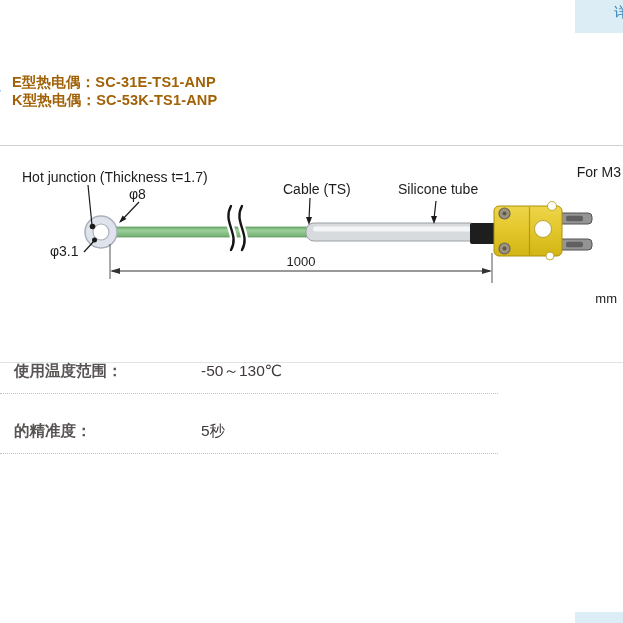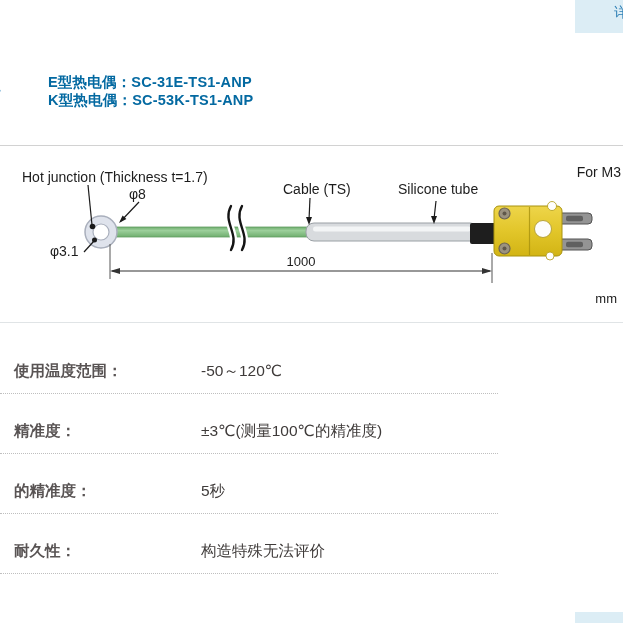--- a/index.html
+++ b/index.html
@@ -22,26 +22,26 @@
     position:absolute;right:0;bottom:0;width:48px;height:11px;background:#dcedf5;
   }
   
   .title-bullet{
     position:absolute;left:-4px;top:82px;color:#5aa0cc;
     font-size:16px;font-weight:bold;line-height:16px;
   }
   
   .titles{
     position:absolute;left:12px;top:74px;
-    color:#0369a1;font-size:14.5px;font-weight:bold;line-height:17.5px;
-    letter-spacing:0.2px;white-space:nowrap;margin-left:36px;
+    color:#a16207;font-size:14.5px;font-weight:bold;line-height:17.5px;
+    letter-spacing:0.2px;white-space:nowrap;
   }
   
   .diagram-wrap{
-    position:absolute;left:0;top:145px;width:623px;height:178px;
+    position:absolute;left:0;top:145px;width:623px;height:218px;
     border-top:1px solid #d2d2d2;border-bottom:1px solid #e0e4e6;
     box-sizing:border-box;
   }
   .diagram-wrap svg{display:block;}
   svg text{
     font-family:"Liberation Sans","DejaVu Sans",sans-serif;
     fill:#1c1c1c;font-size:14px;
   }
   svg text.dim{font-size:13px;}
   
@@ -149,29 +149,21 @@
     <text x="621" y="31" text-anchor="end">For M3</text>
     <text x="50" y="110">φ3.1</text>
     <text x="301" y="120" text-anchor="middle" class="dim">1000</text>
     <text x="617" y="157" text-anchor="end" class="dim">mm</text>
   </svg>
 </div>
 
 <div class="spec-table">
   <div class="spec-row first">
     <div class="spec-label">使用温度范围：</div>
-    <div class="spec-value">-50～120℃</div>
-  </div>
-  <div class="spec-row">
-    <div class="spec-label">精准度：</div>
-    <div class="spec-value">±3℃(测量100℃的精准度)</div>
+    <div class="spec-value">-50～130℃</div>
   </div>
   <div class="spec-row">
     <div class="spec-label">的精准度：</div>
     <div class="spec-value">5秒</div>
-  </div>
-  <div class="spec-row">
-    <div class="spec-label">耐久性：</div>
-    <div class="spec-value">构造特殊无法评价</div>
   </div>
 </div>
 
 <div class="corner-accent"></div>
 
 </body></html>

